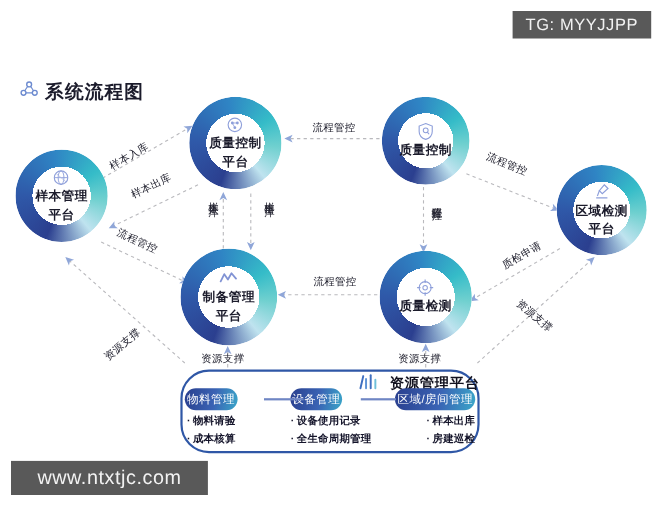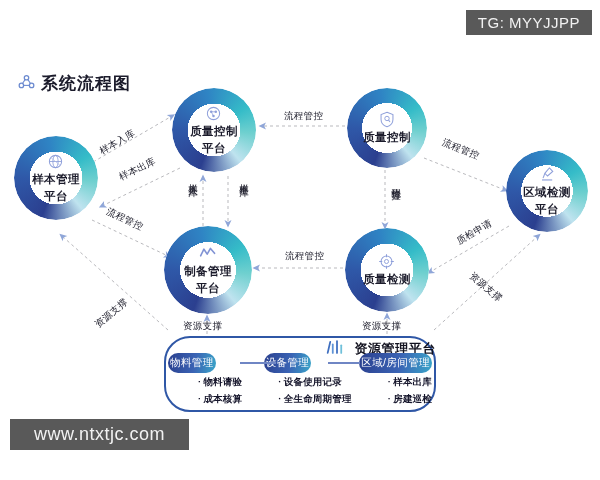--- a/index.html
+++ b/index.html
@@ -85,21 +85,21 @@
     color:#ffffff;font-size:10.5px;font-weight:normal;letter-spacing:.4px;
     border-radius:11px;padding:3px 2px;white-space:nowrap;
     background:linear-gradient(100deg,#2a3f8e 0%,#3a63b4 55%,#3aa6c9 100%);
   }
   .pill-link{position:absolute;height:2px;background:#6f86c4;top:9px;}
   #cols{
     position:absolute;left:170px;top:376px;width:262px;
     display:flex;justify-content:space-between;
   }
   .col{display:flex;flex-direction:column;gap:4px;}
-  .bullet{font-size:9.5px;color:#14142a;font-weight:bold;white-space:nowrap;letter-spacing:.2px;margin-left:28px;}
+  .bullet{font-size:9.5px;color:#14142a;font-weight:bold;white-space:nowrap;letter-spacing:.2px;}
   .bullet::before{content:"·";margin-right:2px;color:#14142a;}
 </style>
 </head>
 <body>
 
 <div id="stage">
 
   <div id="title-wrap">
     <span>
       <svg width="17" height="16" viewBox="0 0 20 18">

